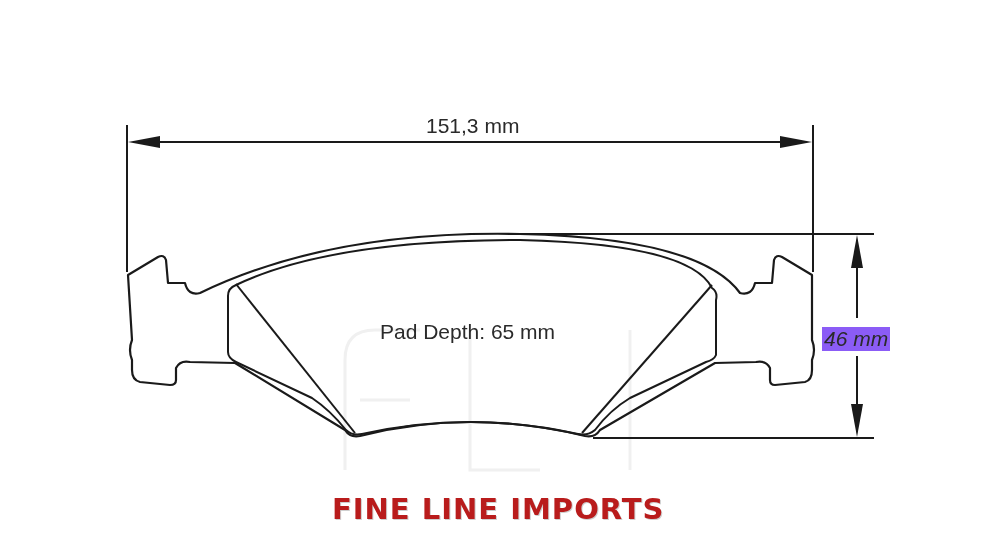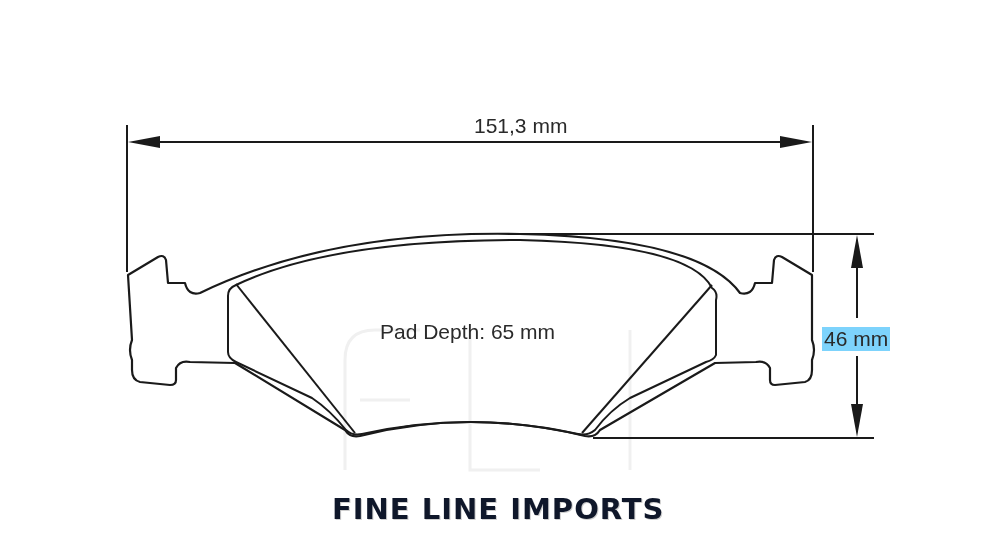--- a/index.html
+++ b/index.html
@@ -1,22 +1,22 @@
 <!DOCTYPE html>
 <html><head>
   <meta charset="utf-8">
   <style>
     html, body { margin: 0; padding: 0; background: #ffffff; }
     body { width: 1000px; height: 538px; position: relative; overflow: hidden; font-family: "Liberation Sans", sans-serif; }
     #diagram { position: absolute; left: 0; top: 0; width: 1000px; height: 538px; }
     .lbl { position: absolute; color: #2a2a2a; font-family: "Liberation Sans", sans-serif; font-size: 21px; white-space: nowrap; }
-    .width-lbl { left: 426px; top: 114px; margin-left: 48px; }
+    .width-lbl { left: 426px; top: 114px; }
     .depth-lbl { left: 380px; top: 320px; }
-    .height-lbl { left: 822px; top: 327px; background: #7dd3fc; padding: 0 2px; }
-    .brand { position: absolute; left: 332px; top: 492px; font-family: "DejaVu Sans", sans-serif; font-weight: bold; font-size: 29px; letter-spacing: 1px; color: #0f172a; text-shadow: 1px 1px 0 #cfcfcf; }
+    .height-lbl { left: 822px; top: 327px; background: #8b5cf6; padding: 0 2px; font-style: italic; }
+    .brand { position: absolute; left: 332px; top: 492px; font-family: "DejaVu Sans", sans-serif; font-weight: bold; font-size: 29px; letter-spacing: 1px; color: #b91c1c; text-shadow: 1px 1px 0 #cfcfcf; }
   </style>
 </head>
 <body>
 
 <svg id="diagram" viewBox="0 0 1000 538" xmlns="http://www.w3.org/2000/svg">
 
   <g fill="none" stroke="#f0f0f0" stroke-width="3">
     <path d="M345 470 L345 360 Q345 330 375 330 L420 330 M360 400 L410 400"></path>
     <path d="M470 330 L470 470 L540 470"></path>
     <path d="M630 330 L630 470"></path>

